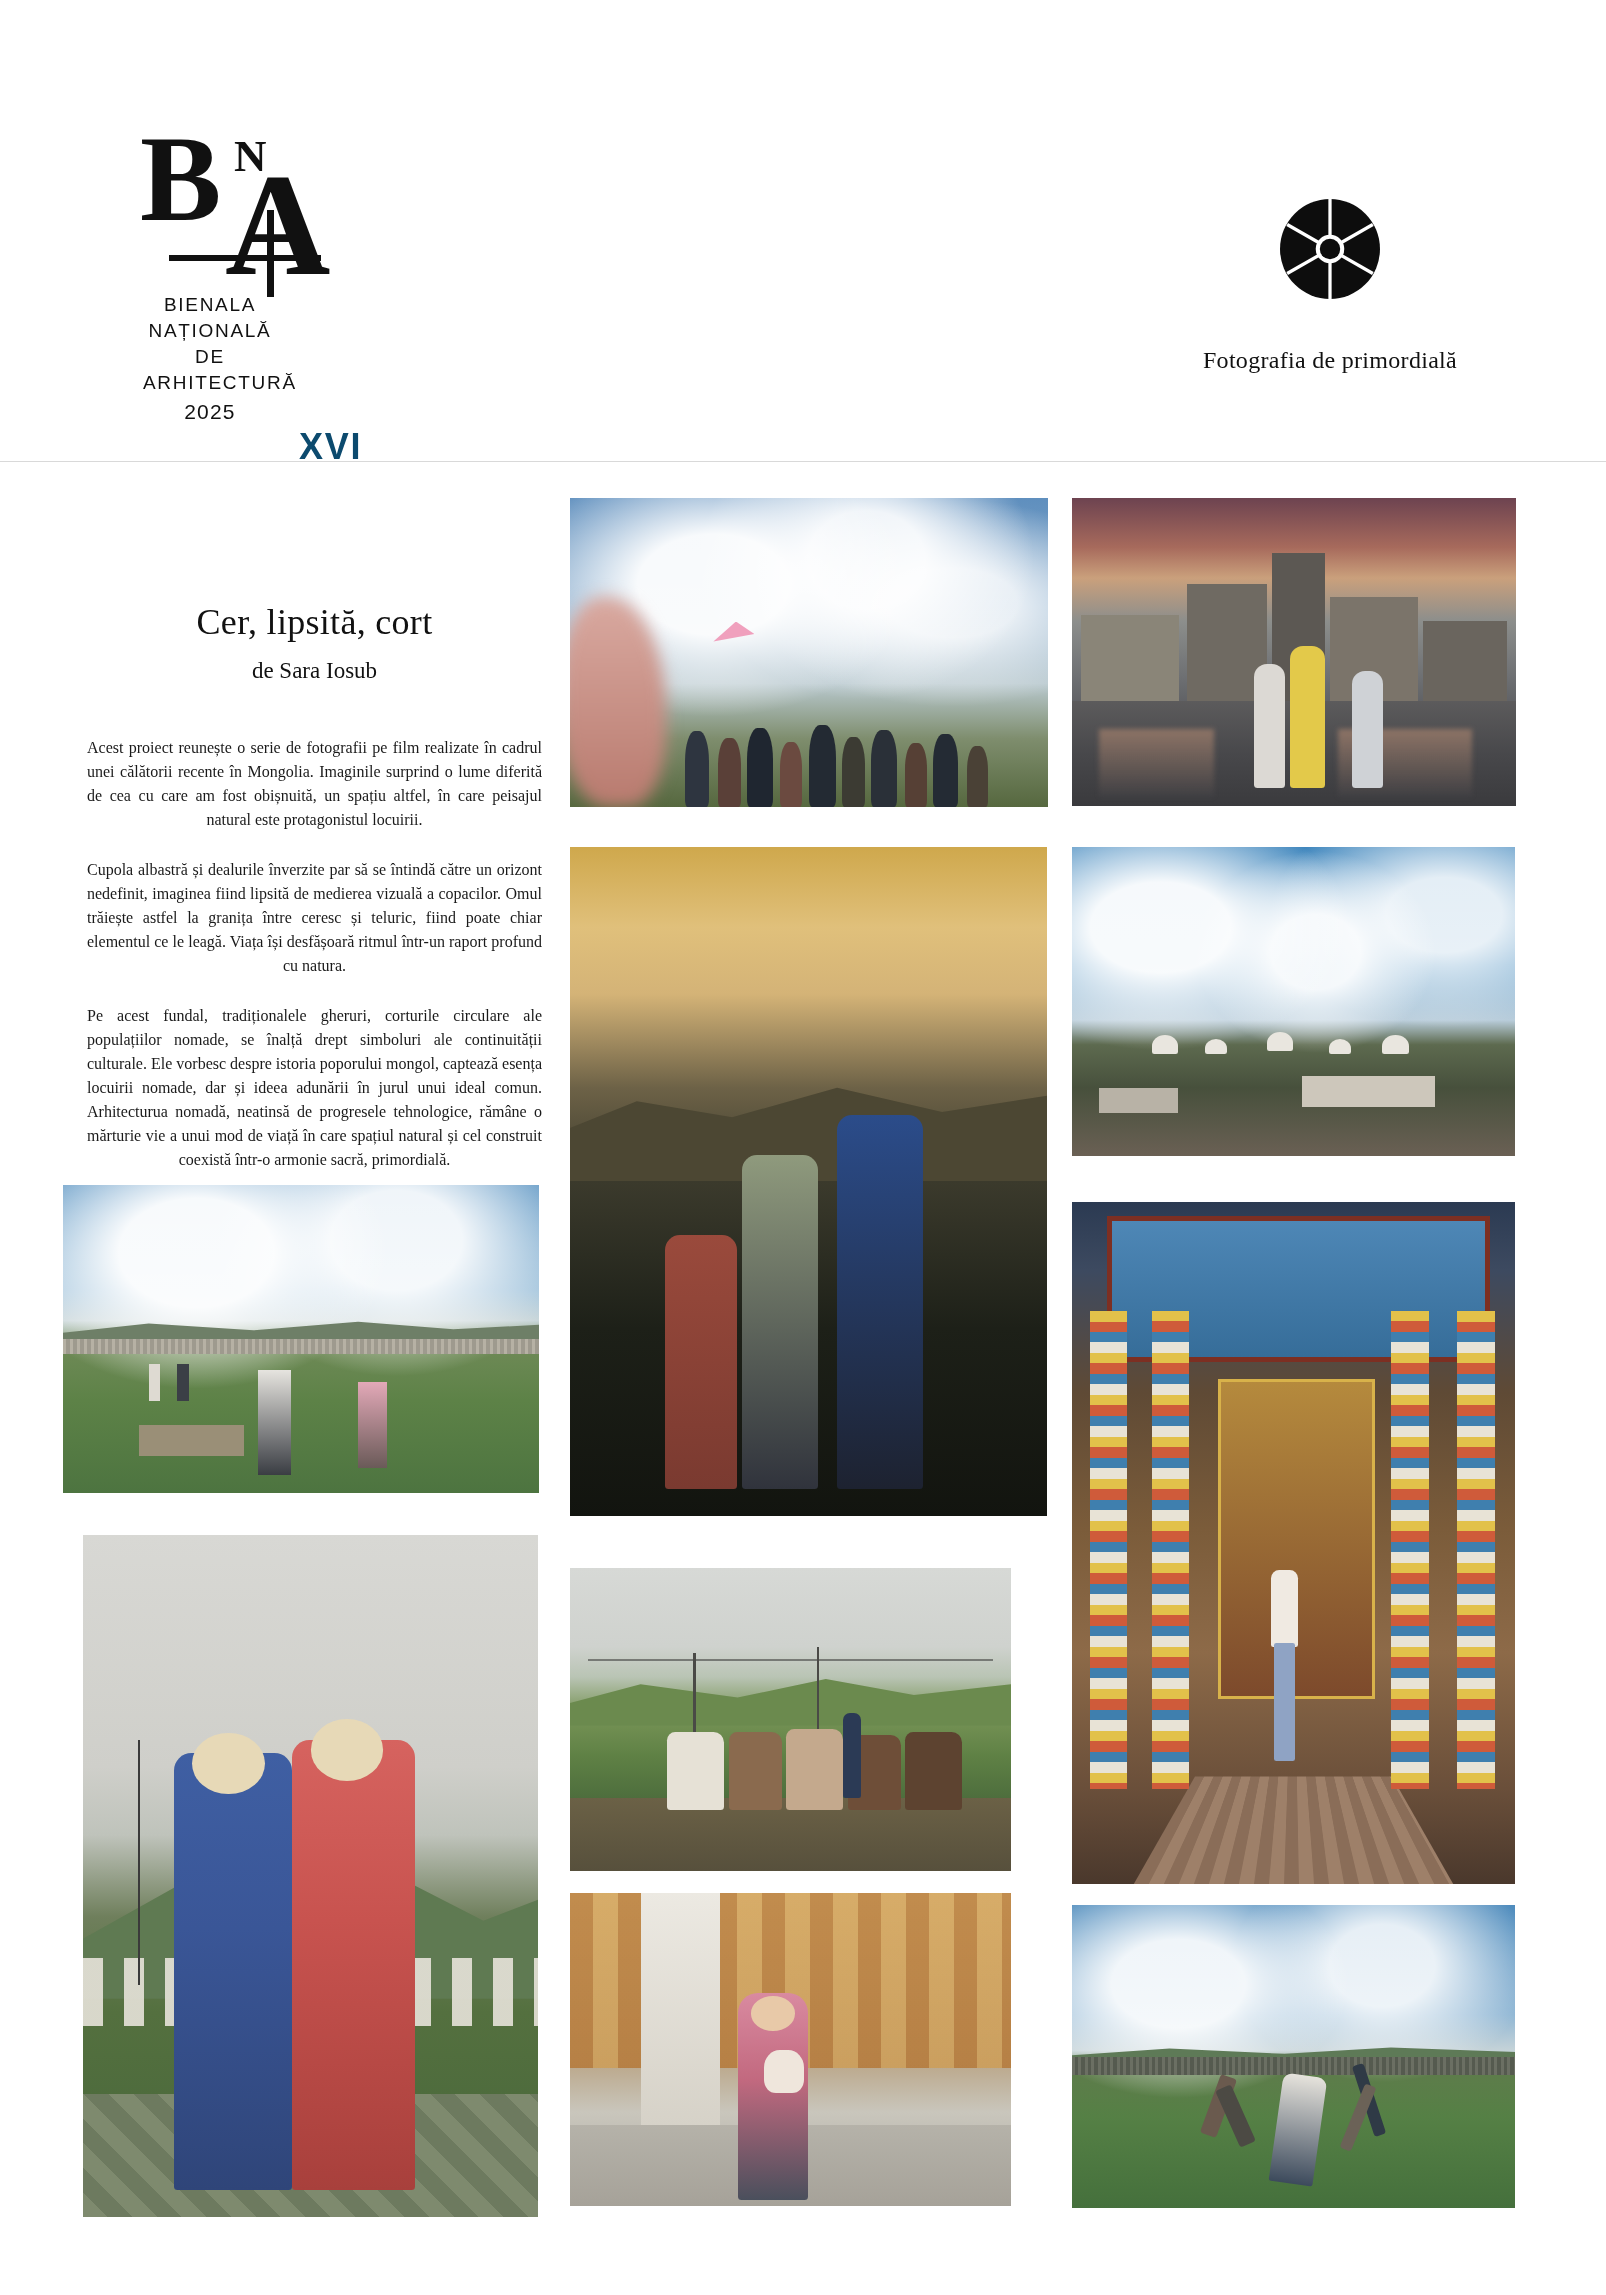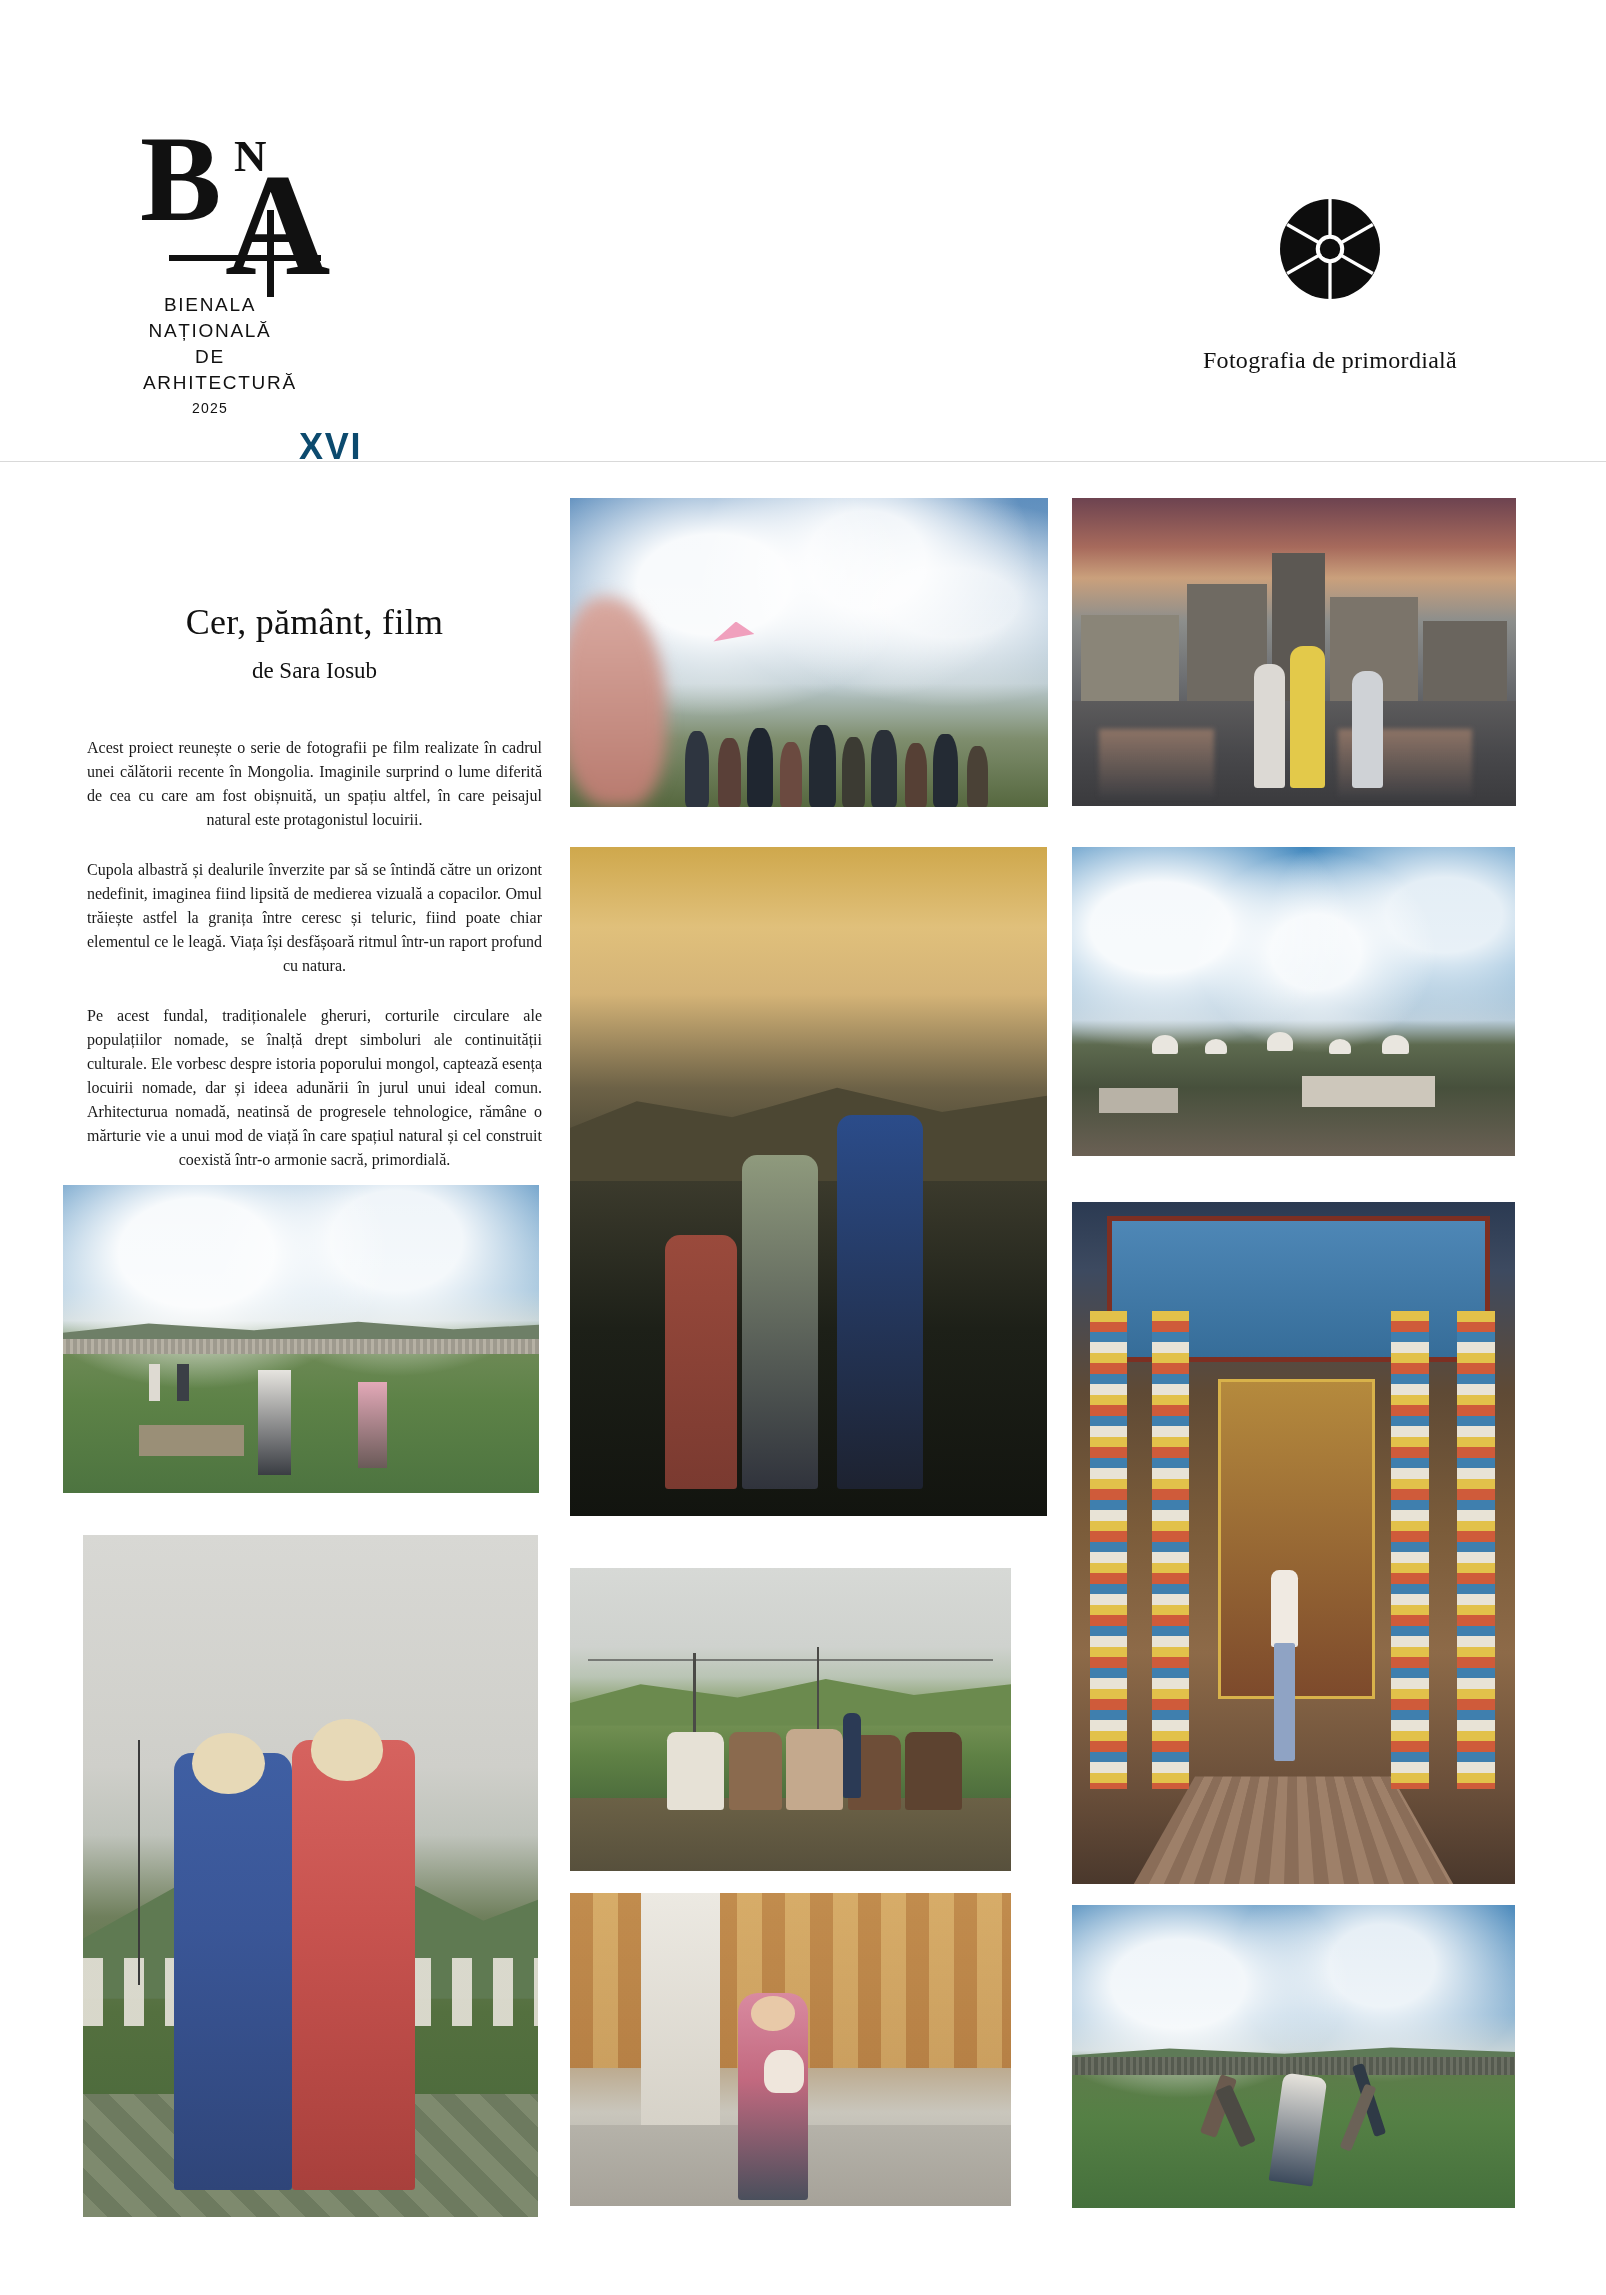--- a/index.html
+++ b/index.html
@@ -93,21 +93,21 @@
     line-height: 26px;
     letter-spacing: 1.7px;
     color: #111111;
   }
   .logo-year {
     position: absolute;
     left: 26px;
     top: 283px;
     width: 134px;
     text-align: center;
-    font-size: 14px;
+    font-size: 21px;
     letter-spacing: 1.2px;
     color: #111111;
   }
   .logo-edition {
     position: absolute;
     left: 182px;
     top: 309px;
     font-family: "Liberation Sans", sans-serif;
     font-weight: bold;
     font-size: 36px;
@@ -419,21 +419,21 @@
         </g>
         <circle cx="50" cy="50" r="14" fill="#ffffff"></circle>
         <circle cx="50" cy="50" r="10" fill="#0d0d0d"></circle>
       </svg>
     </div>
     <div class="header-category">Fotografia de primordială</div>
   </div>
 </div>
 
 <div class="text-col">
-  <h1 class="proj-title">Cer, pământ, film</h1>
+  <h1 class="proj-title">Cer, lipsită, cort</h1>
   <div class="proj-author">de Sara Iosub</div>
   <p class="proj-par">Acest proiect reunește o serie de fotografii pe film realizate în cadrul unei călătorii recente în Mongolia. Imaginile surprind o lume diferită de cea cu care am fost obișnuită, un spațiu altfel, în care peisajul natural este protagonistul locuirii.</p>
   <p class="proj-par">Cupola albastră și dealurile înverzite par să se întindă către un orizont nedefinit, imaginea fiind lipsită de medierea vizuală a copacilor. Omul trăiește astfel la granița între ceresc și teluric, fiind poate chiar elementul ce le leagă. Viața își desfășoară ritmul într-un raport profund cu natura.</p>
   <p class="proj-par">Pe acest fundal, tradiționalele gheruri, corturile circulare ale populațiilor nomade, se înalță drept simboluri ale continuității culturale. Ele vorbesc despre istoria poporului mongol, captează esența locuirii nomade, dar și ideea adunării în jurul unui ideal comun. Arhitecturua nomadă, neatinsă de progresele tehnologice, rămâne o mărturie vie a unui mod de viață în care spațiul natural și cel construit coexistă într-o armonie sacră, primordială.</p>
 </div>
 
 <div class="photo" id="p1" style="left:570px; top:498px; width:478px; height:309px;">
   <div class="inner">
     <div class="blur"></div>
     <div class="kite"></div>

